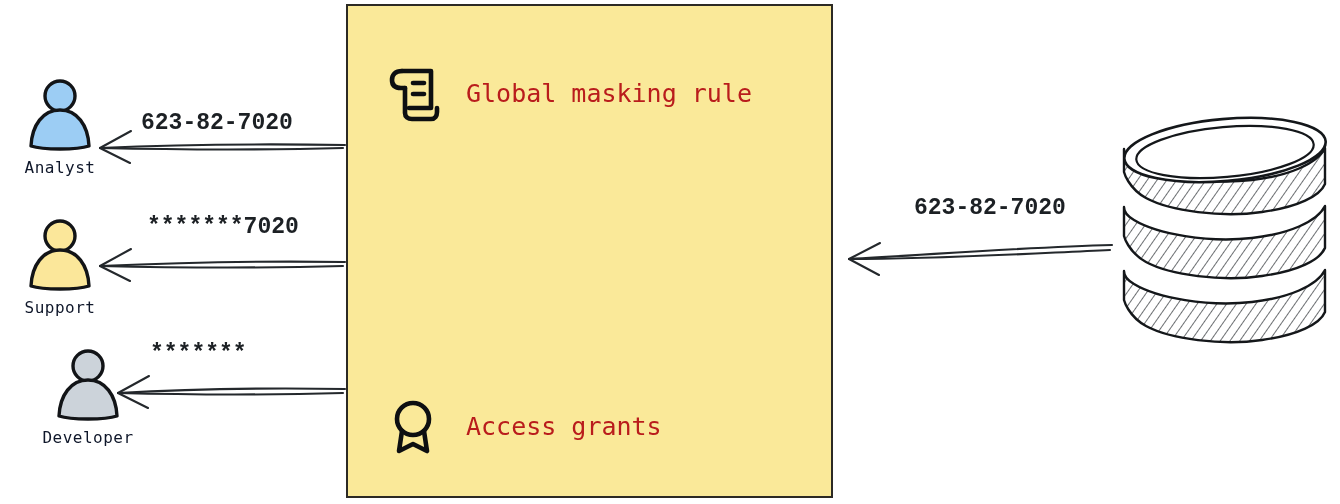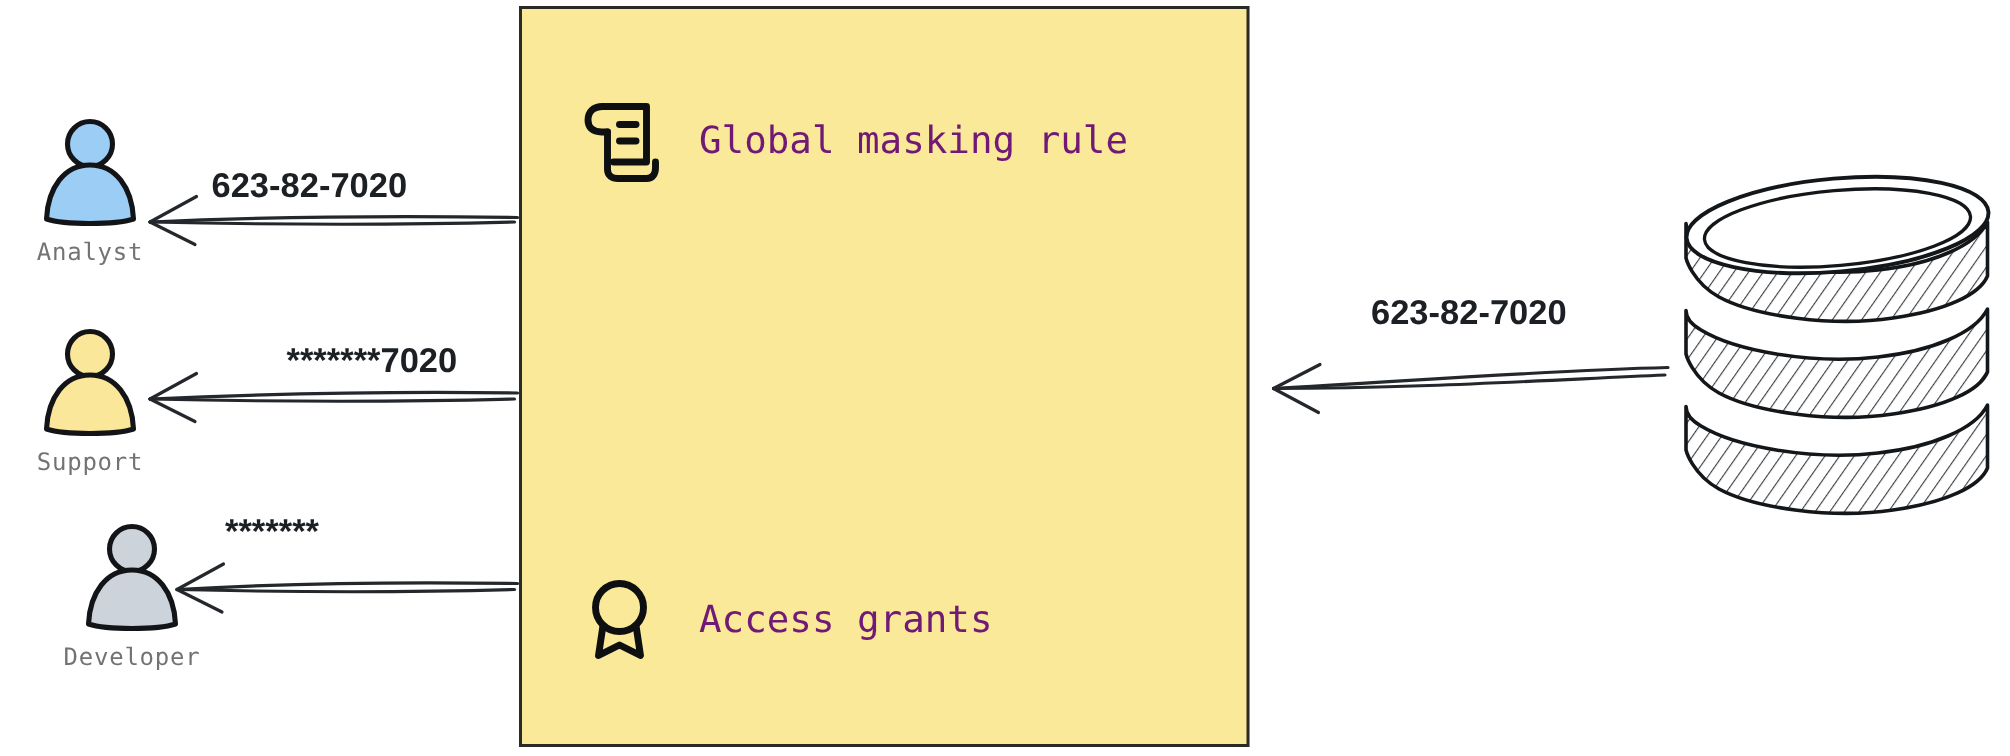--- a/index.html
+++ b/index.html
@@ -31,29 +31,29 @@
   .actor-icon {
     position: relative;
     width: 72px;
     height: 78px;
     margin: 0 auto;
   }
   .actor-label {
     font-family: "DejaVu Sans Mono", "Liberation Mono", monospace;
     font-size: 16px;
     letter-spacing: 0.5px;
-    color: #737373;
+    color: #0f172a;
     margin-top: 2px;
     white-space: nowrap;
   }
 
   
   .flow-label {
     position: absolute;
-    font-family: Liberation Sans, sans-serif;
+    font-family: Liberation Mono, monospace;
     font-size: 23px;
     font-weight: bold;
     color: #1c2024;
     white-space: nowrap;
     letter-spacing: 0px;
   }
 
   
   #policy-card {
     position: absolute;
@@ -76,21 +76,21 @@
     width: 62px;
     height: 62px;
     flex: 0 0 62px;
     display: flex;
     align-items: center;
     justify-content: center;
   }
   .policy-text {
     font-family: "DejaVu Sans Mono", "Liberation Mono", monospace;
     font-size: 25px;
-    color: #701a75;
+    color: #b91c1c;
     margin-left: 22px;
     white-space: nowrap;
     letter-spacing: 0px;
   }
 
   
   #database {
     position: absolute;
     left: 1112px;
     top: 118px;
@@ -164,21 +164,21 @@
         <path d="M1112 245 C1030 247 940 254 849 259"></path>
         <path d="M1110 250 C1020 254 938 259 849 259"></path>
         <path d="M880 243 L849 259"></path>
         <path d="M879 275 L849 259"></path>
       </g>
     </g>
   </svg>
 
   <div class="flow-label" style="left:141px; top:110px;">623-82-7020</div>
 
-  <div class="flow-label" style="left:147px; top:227px;margin-left:44px;">*******7020</div>
+  <div class="flow-label" style="left:147px; top:214px;">*******7020</div>
 
   <div class="flow-label" style="left:150px; top:341px;">*******</div>
 
   <div class="flow-label" style="left:914px; top:195px;">623-82-7020</div>
 
   <div id="policy-card">
 
     <div class="policy-row" style="top:55px;">
       <div class="policy-icon">
         <svg width="58" height="58" viewBox="0 0 58 58">
@@ -189,21 +189,21 @@
             <path d="M29 19 H40"></path>
             <path d="M29 30 H40"></path>
           </g>
         </svg>
       </div>
       <div class="policy-text">Global masking rule</div>
     </div>
 
 
 
-    <div class="policy-row" style="top:374px;">
+    <div class="policy-row" style="top:388px;">
       <div class="policy-icon">
         <svg width="58" height="58" viewBox="0 0 58 58">
           <circle cx="29" cy="22" r="16" fill="none" stroke="#0d0f11" stroke-width="4.6"></circle>
           <path d="M18 34 L15 54 L29 47 L43 54 L40 34" fill="none" stroke="#0d0f11" stroke-width="4.6" stroke-linejoin="round" stroke-linecap="round"></path>
         </svg>
       </div>
       <div class="policy-text">Access grants</div>
     </div>
   </div>
 

